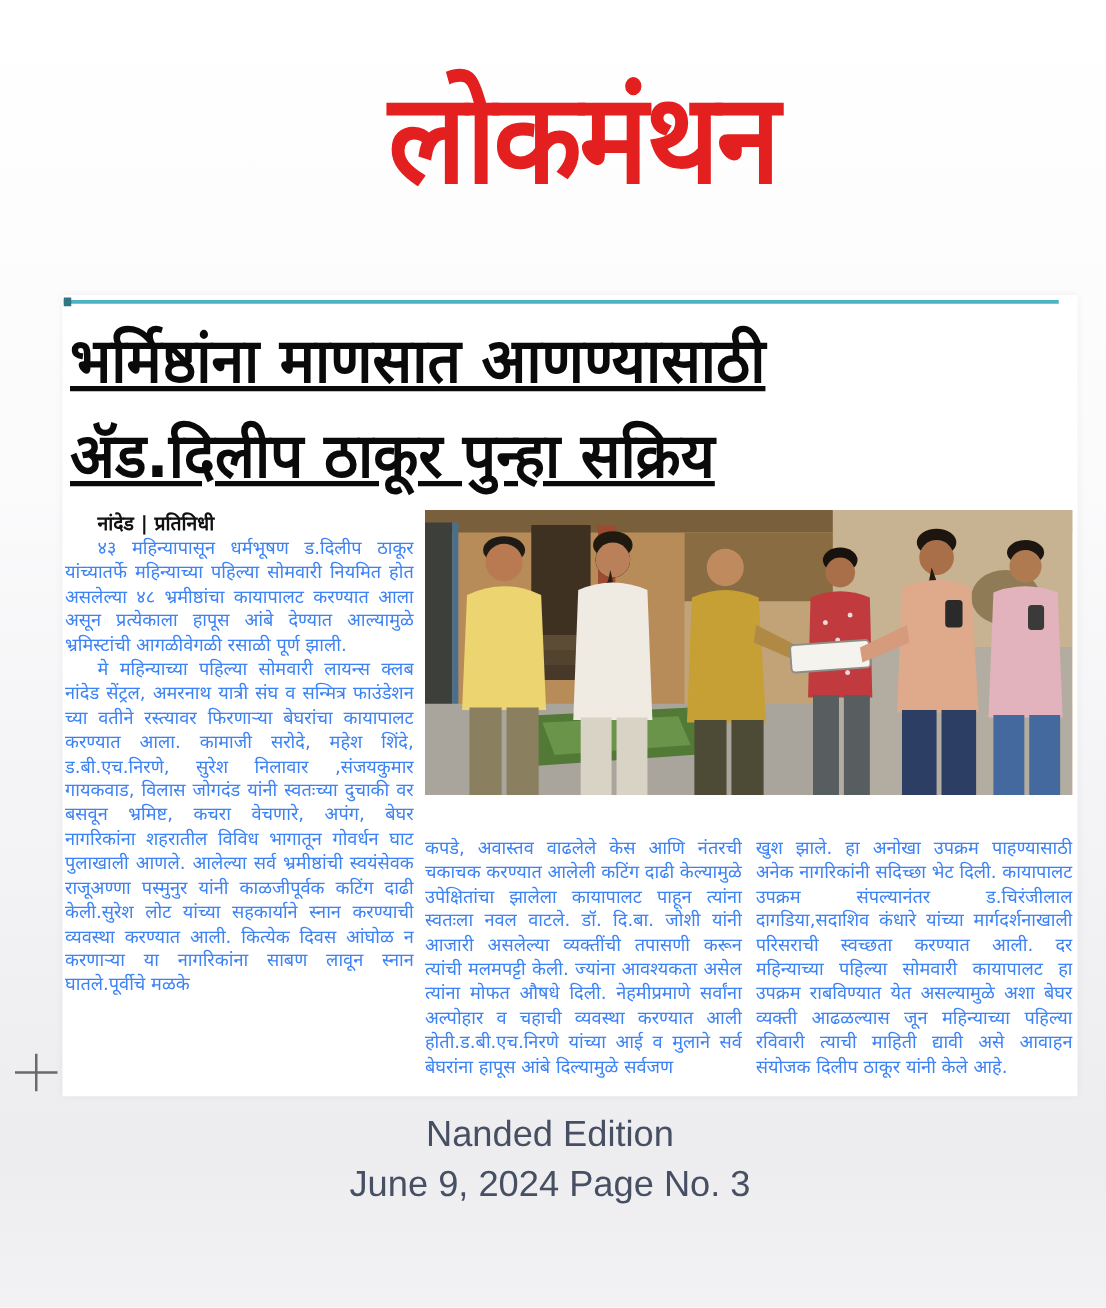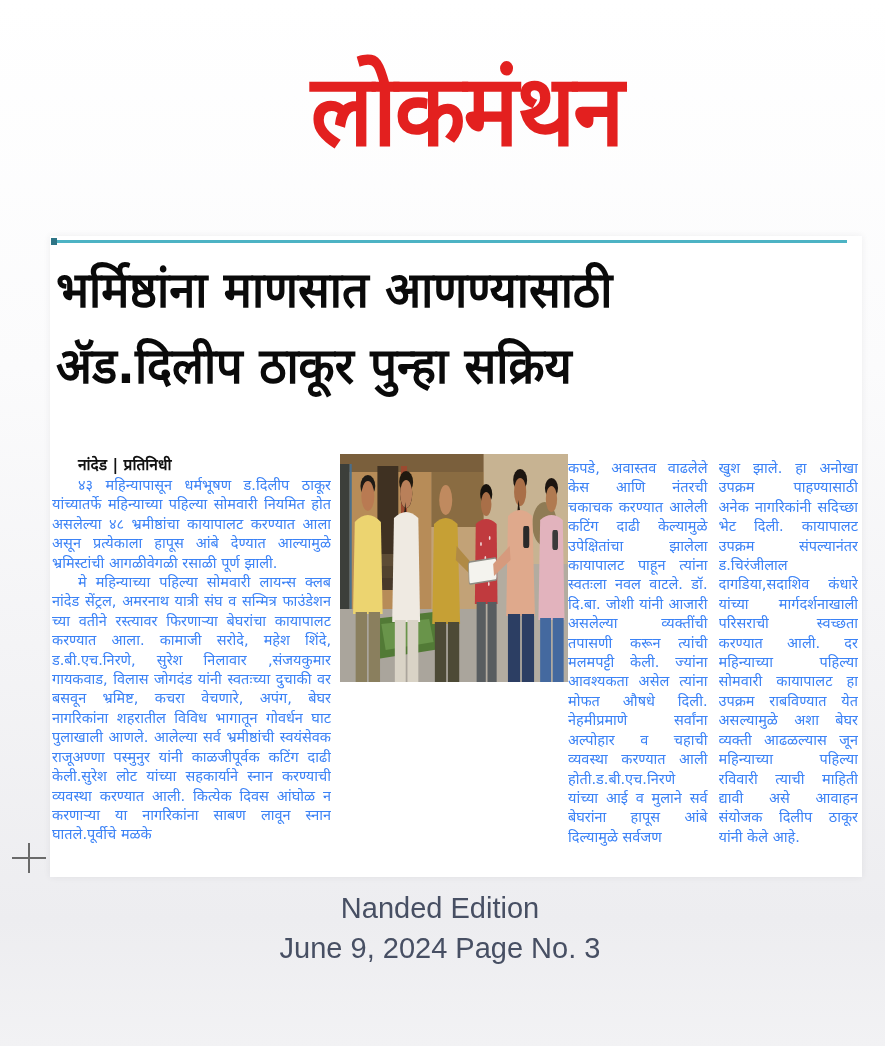--- a/index.html
+++ b/index.html
@@ -19,31 +19,31 @@
     transform:scaleY(1.08); letter-spacing:-2px;
   }
   
   .clipping {
     position:absolute; left:50px; top:236px; width:812px; height:641px;
     background:#ffffff; box-shadow:0 0 7px rgba(40,40,60,.07);
     overflow:hidden;
   }
   .teal-rule { position:absolute; top:4px; left:1px; width:796px; height:3px; background:#4db3c4; }
   .teal-rule-tick { position:absolute; top:2px; left:1px; width:6px; height:7px; background:#2e7586; }
-  .headline { padding:14px 6px 0 6px; color:#0a0a0a; }
+  .headline { padding:14px 6px 0 6px; color:#0a0a0a;text-decoration:underline; }
   .headline-line {
     font-weight:700; font-size:47px; line-height:76px; white-space:nowrap;
     overflow:hidden; transform:scaleY(1.05); transform-origin:left top;
   }
-  .article { display:flex; gap:9px; padding:6px 4px 0 2px; height:462px; overflow:hidden;margin-top:46px; }
+  .article { display:flex; gap:9px; padding:6px 4px 0 2px; height:462px; overflow:hidden; }
   .col1 { width:279px; flex:0 0 279px; overflow:hidden; }
   .dateline { font-weight:700; font-size:15.5px; line-height:22px; padding-left:26px; color:#111; }
   .body-text { font-size:14.5px; line-height:19.4px; text-align:justify; color:#3b82f6; }
   .body-text.indent { text-indent:26px; }
-  .right-region { flex:1; display:flex; flex-direction:row; overflow:hidden;justify-content:space-between; }
+  .right-region { flex:1; display:flex; flex-direction:column; overflow:hidden;justify-content:space-between; }
   .photo {
     width:100%; height:228px; flex:0 0 228px; overflow:hidden;
     background:#c2a277; position:relative;
   }
   .photo svg { display:block; width:100%; height:100%; }
   .below-photo { display:flex; gap:11px; margin-top:5px; overflow:hidden; }
   .col2, .col3 { flex:1; overflow:hidden; }
   
   .crop-mark-h { position:absolute; left:12px; top:857px; width:34px; height:1.5px; background:#6a6a6a; }
   .crop-mark-v { position:absolute; left:28px; top:843px; width:1.5px; height:30px; background:#6a6a6a; }

